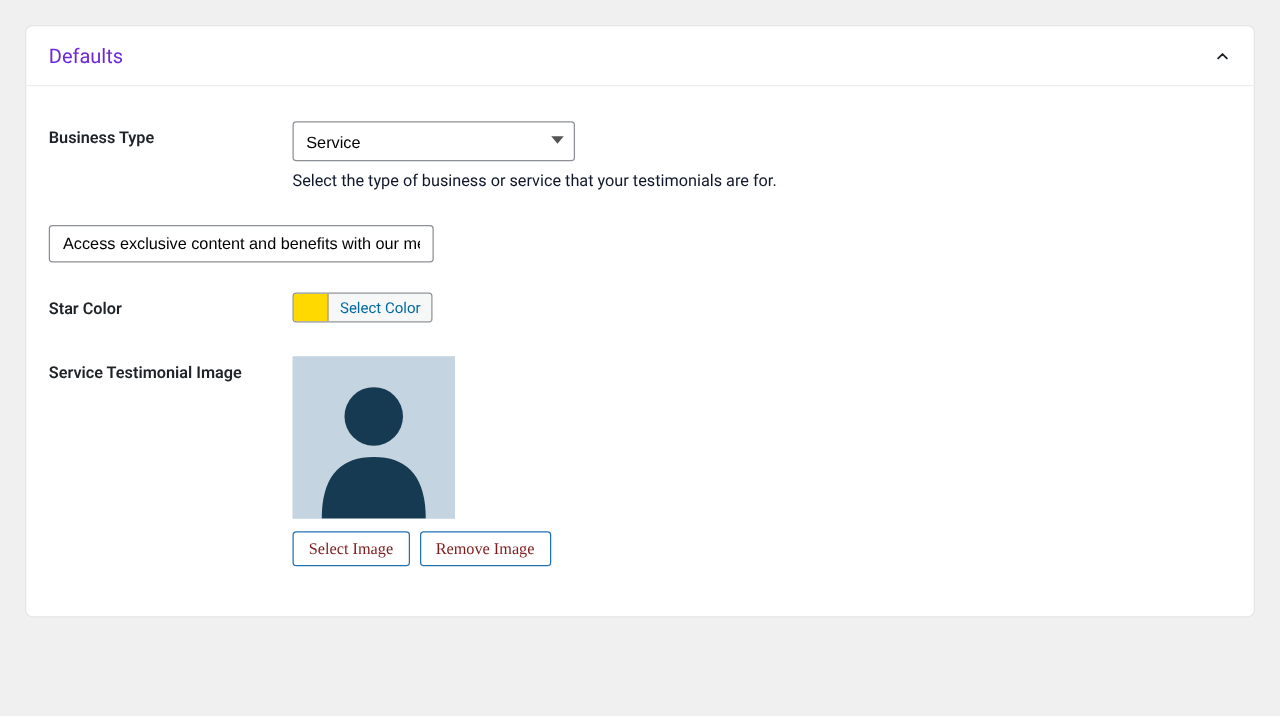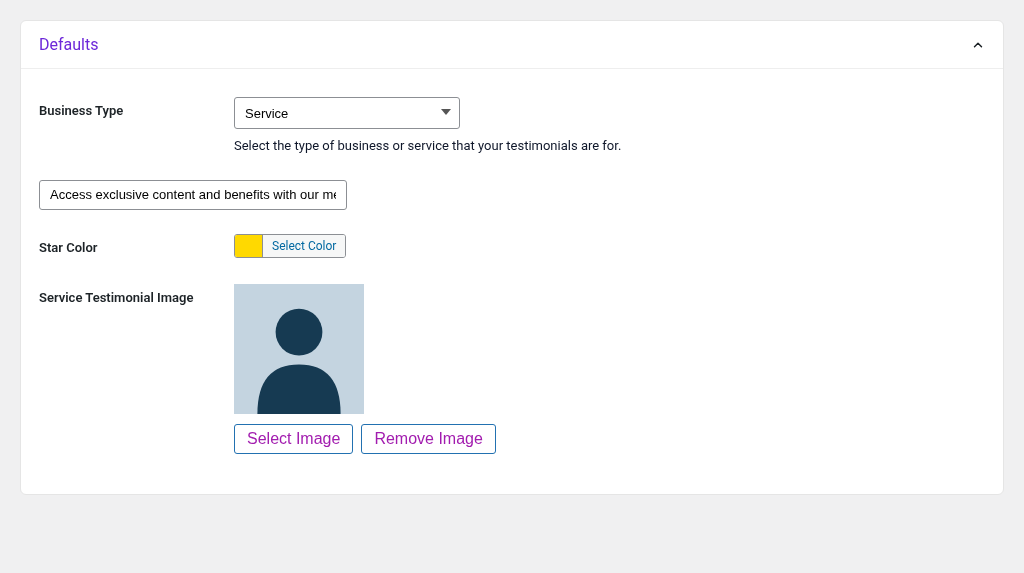--- a/index.html
+++ b/index.html
@@ -121,26 +121,27 @@
       display: flex;
       align-items: flex-end;
       justify-content: center;
       overflow: hidden;
       margin-bottom: 10px;
     }
     .avatar-svg { width: 100%; height: 100%; }
     .btn-row { display: flex; gap: 8px; margin-bottom: 10px; }
     .btn-secondary {
       border: 1px solid #2271b1;
-      color: #a21caf;
+      color: #7f1d1d;
       background: #fff;
       padding: 5px 12px;
       border-radius: 3px;
-      font-size: 16px;
-      cursor: pointer;
+      font-size: 13px;
+      cursor: pointer;
+      font-family: Liberation Serif, serif;
     }
   </style>
 </head>
 <body>
 
 <div class="panel">
 
   <div class="panel-header">
     <div class="panel-title">Defaults</div>
     <svg class="chevron" viewBox="0 0 24 24" fill="none" stroke="#1d2327" stroke-width="2.5" stroke-linecap="round" stroke-linejoin="round">

